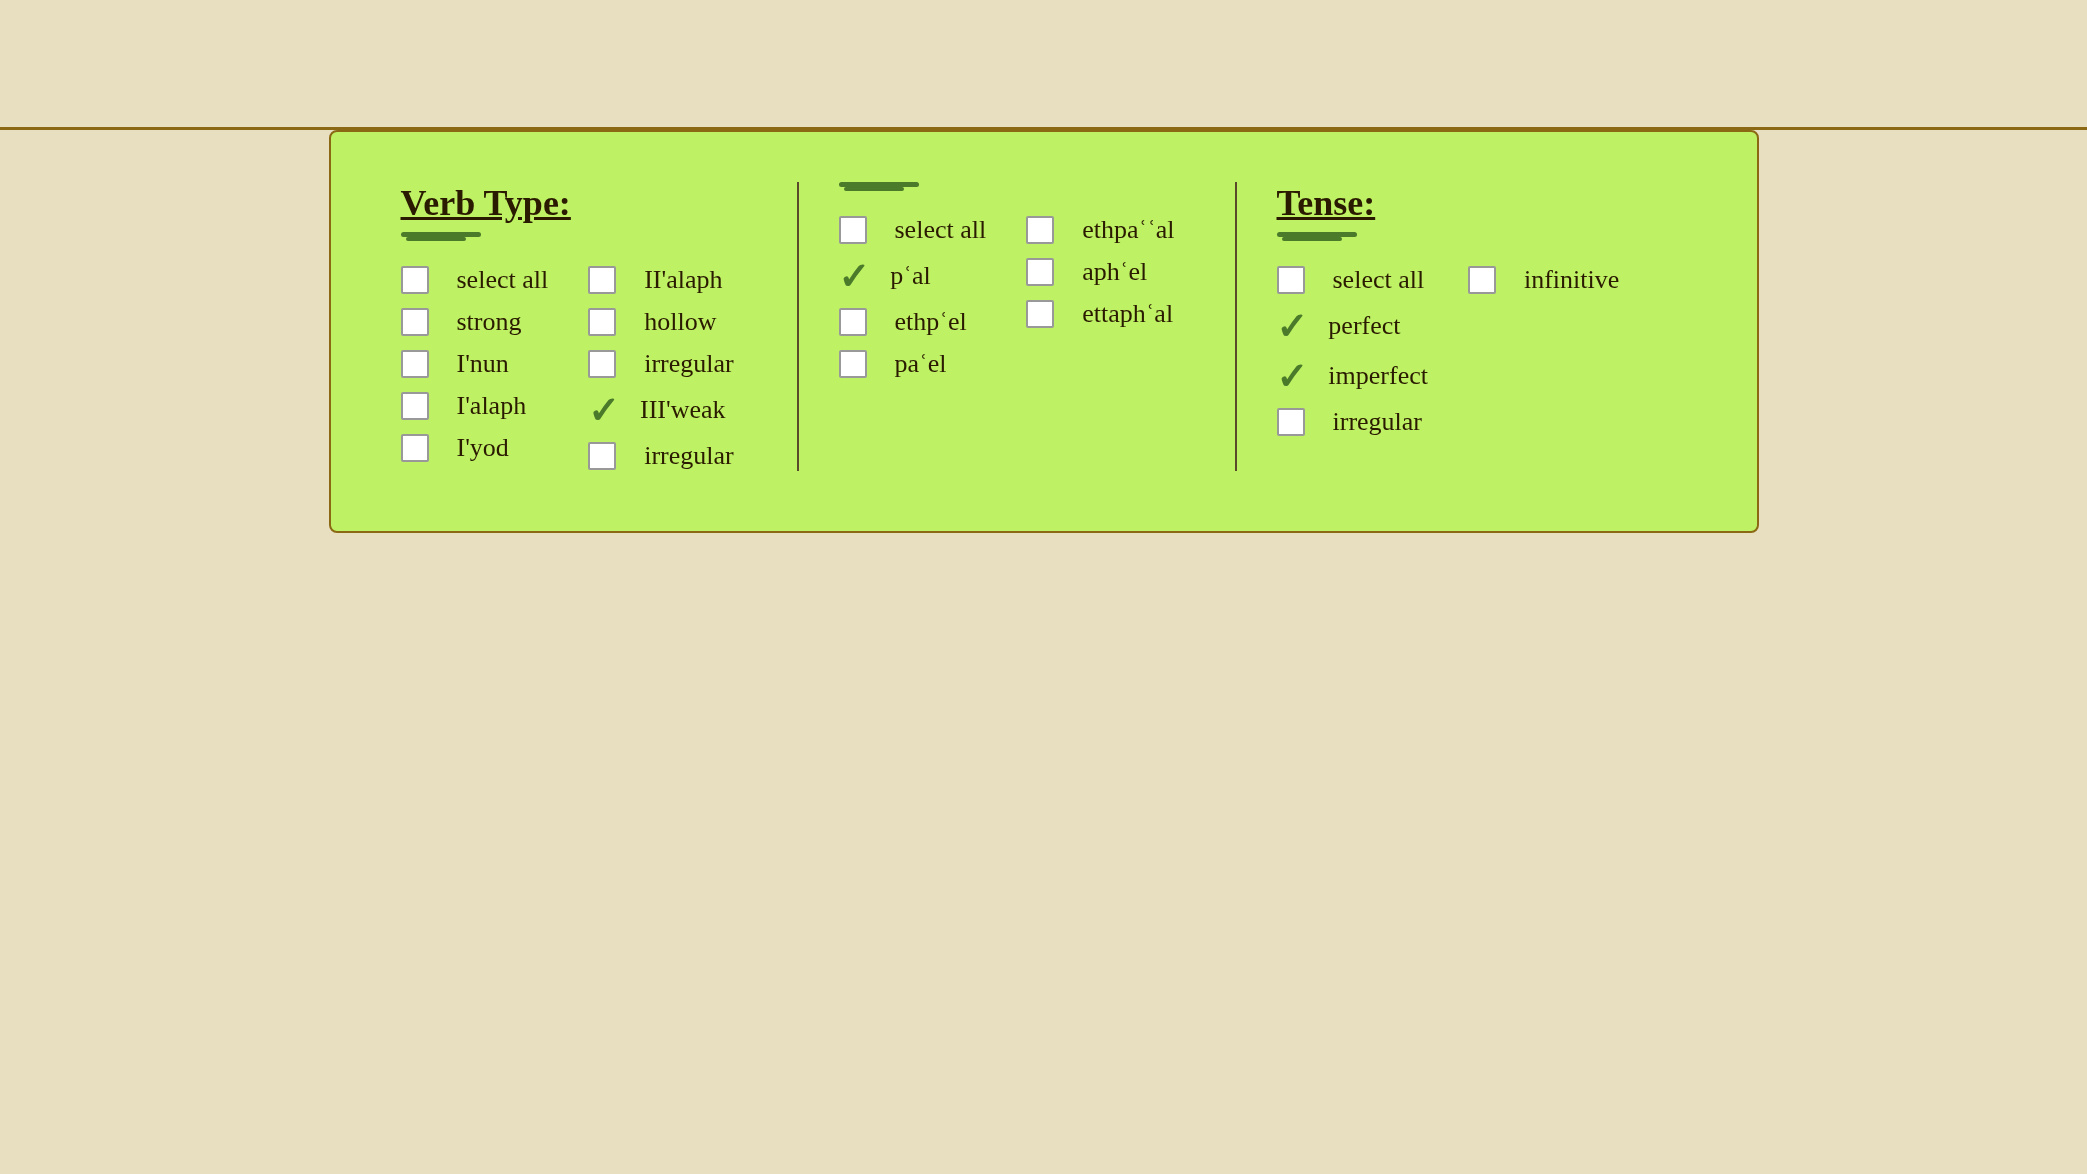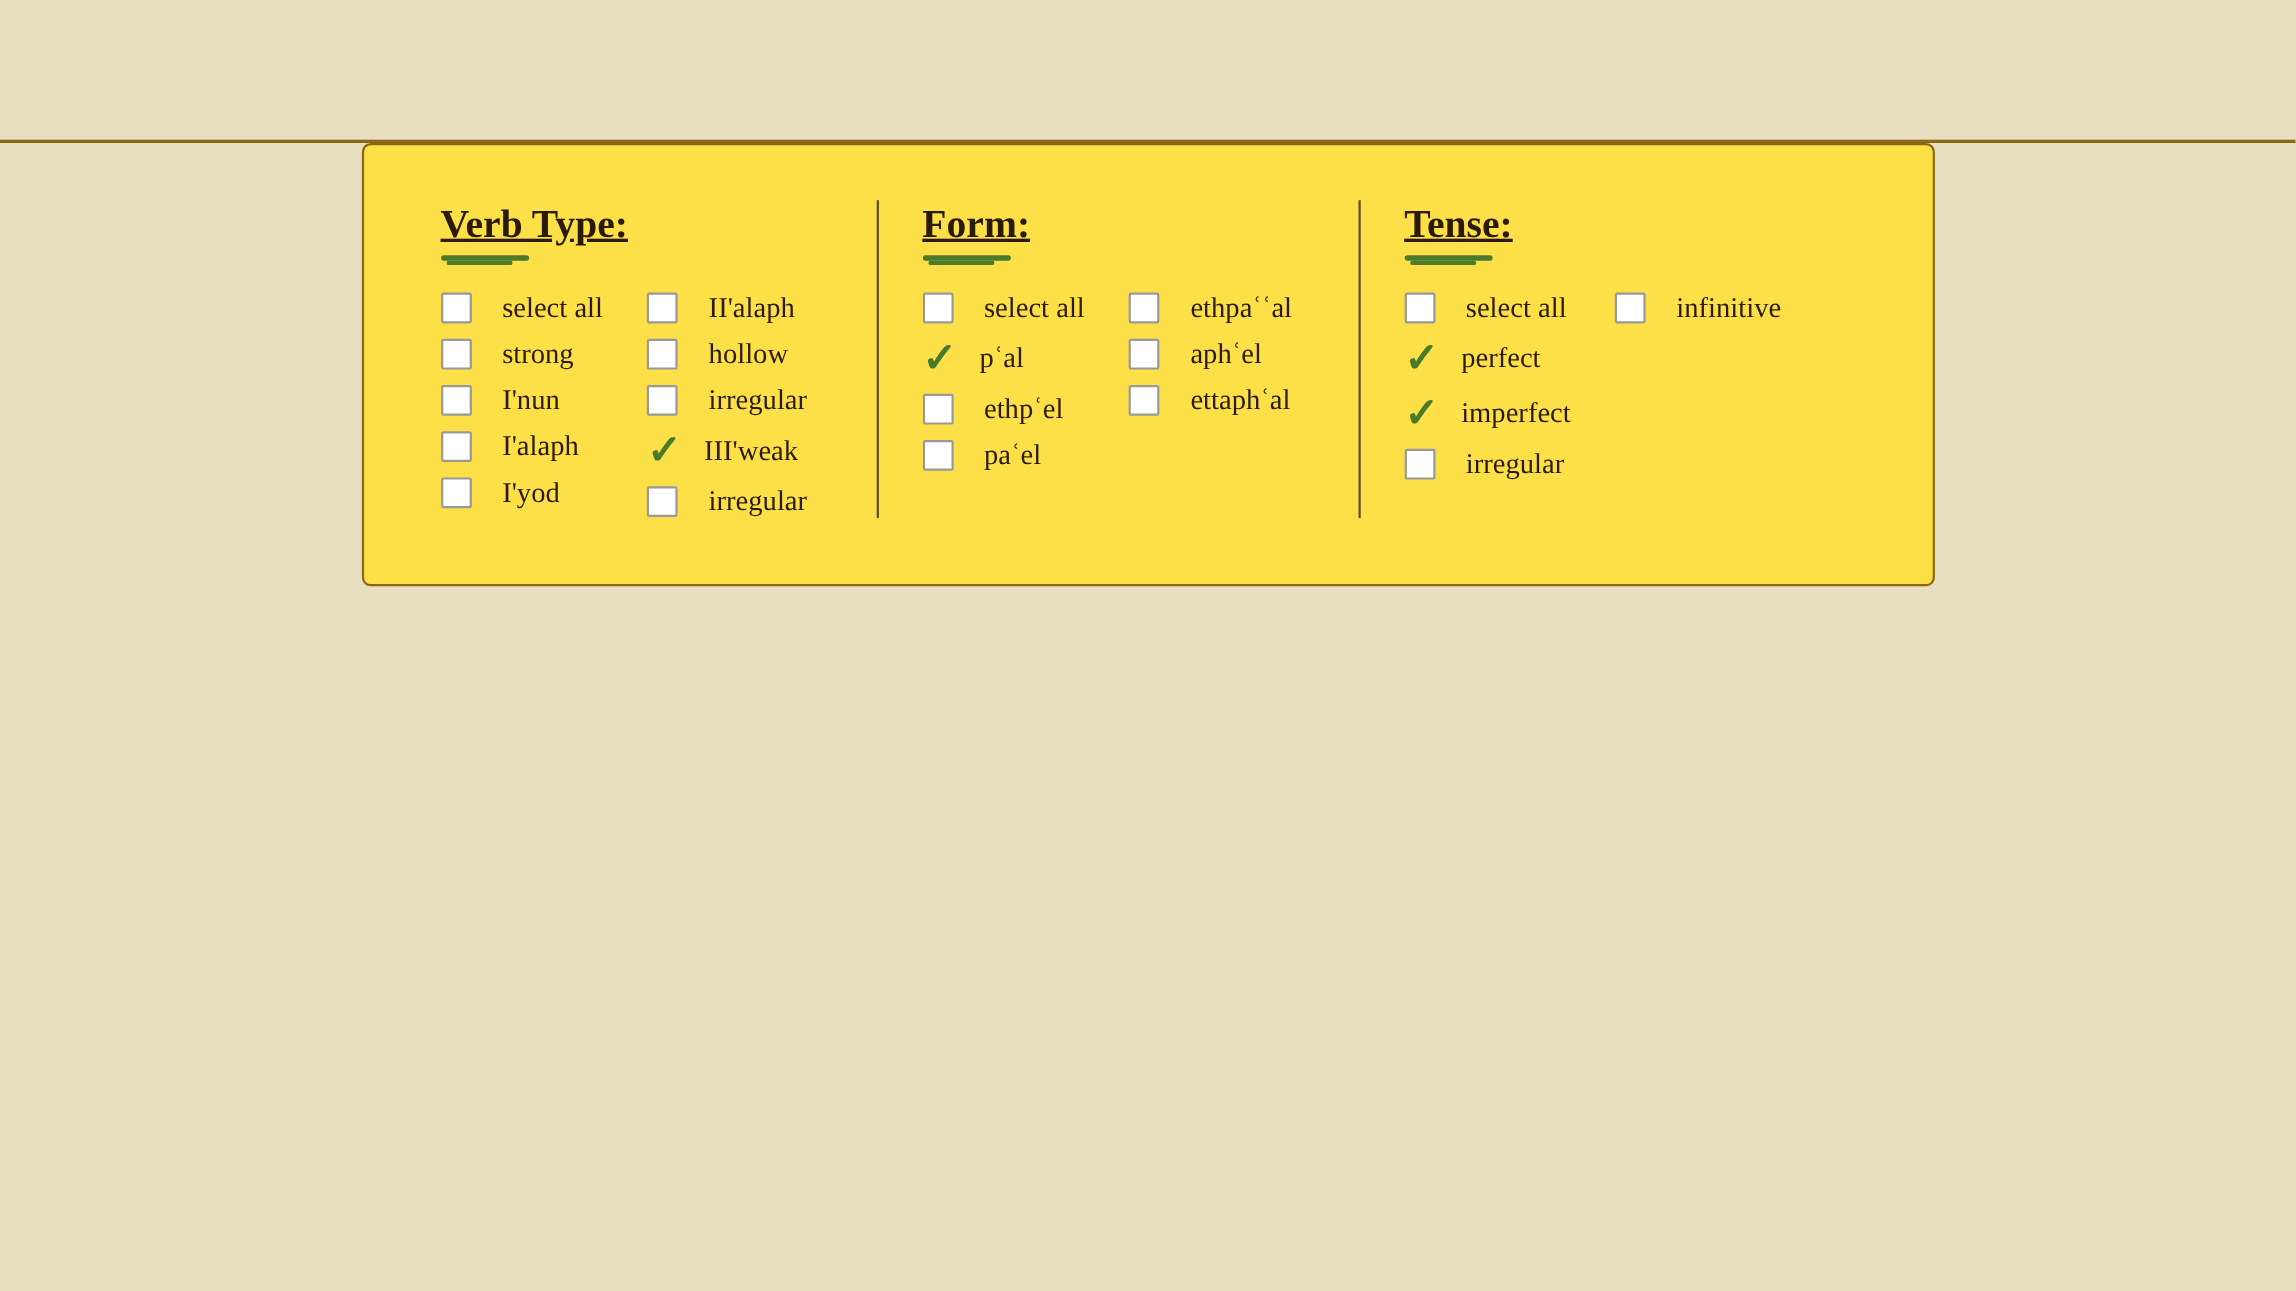--- a/index.html
+++ b/index.html
@@ -17,21 +17,21 @@
 
     .top-bar {
       width: 100%;
       height: 130px;
       background-color: #e8dfc0;
       border-bottom: 3px solid #8B6914;
     }
 
     .main-panel {
       width: 1430px;
-      background-color: #fde047;
+      background-color: #bef264;
       border: 2.5px solid #8B6914;
       border-radius: 8px;
       padding: 50px 84px 60px 60px;
       display: flex;
       flex-direction: row;
       gap: 0;
       margin-top: 0;
     }
 
     .section {
@@ -174,21 +174,20 @@
           </div>
           <div class="checkbox-item">
             <div class="checkbox-box"></div>
             <span>irregular</span>
           </div>
         </div>
     </div>
   </div>
 
   <div class="section">
-    <div class="section-title">Form:</div>
     <div class="section-underline"></div>
     <div class="columns">
       <div class="column">
           <div class="checkbox-item">
             <div class="checkbox-box"></div>
             <span>select all</span>
           </div>
           <div class="checkbox-item">
             <span class="big-checkmark">✓</span>
             <span>pʿal</span>

